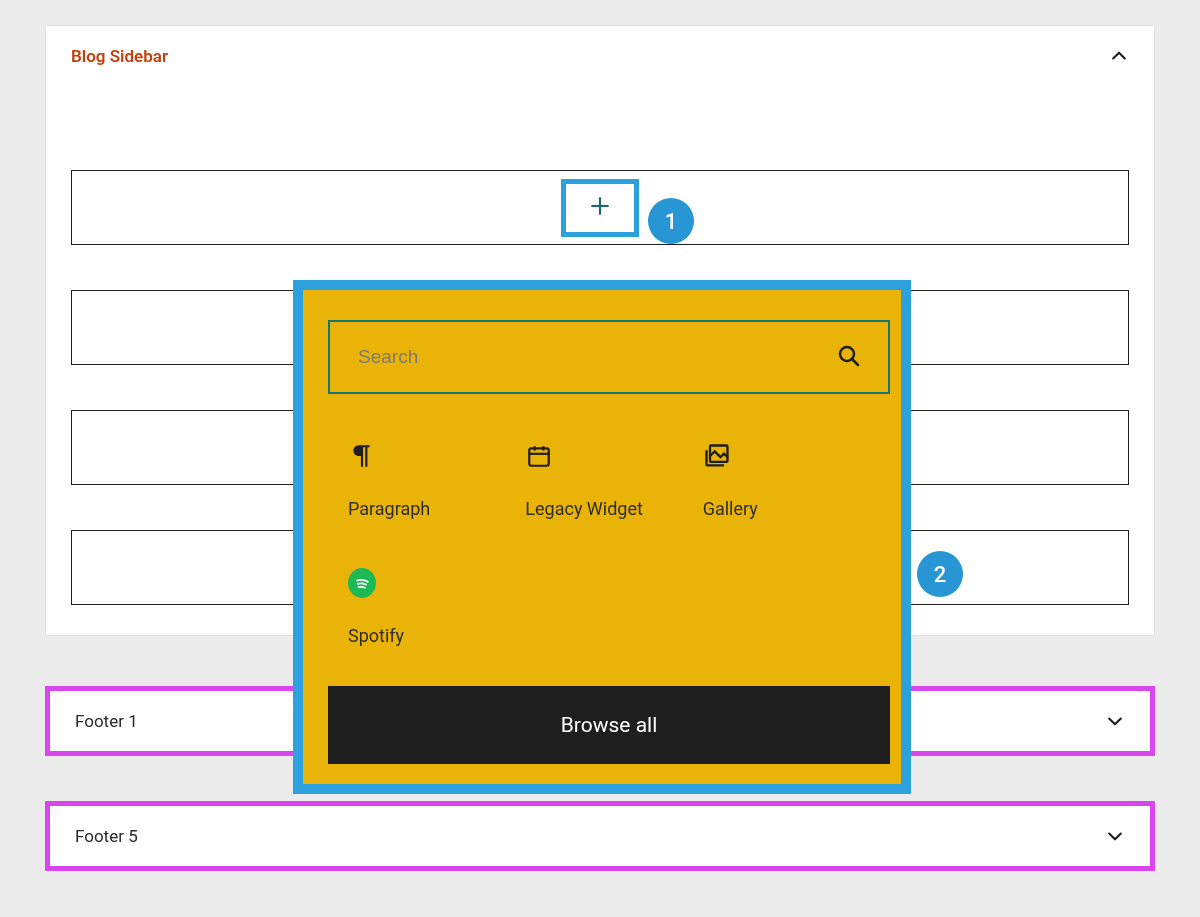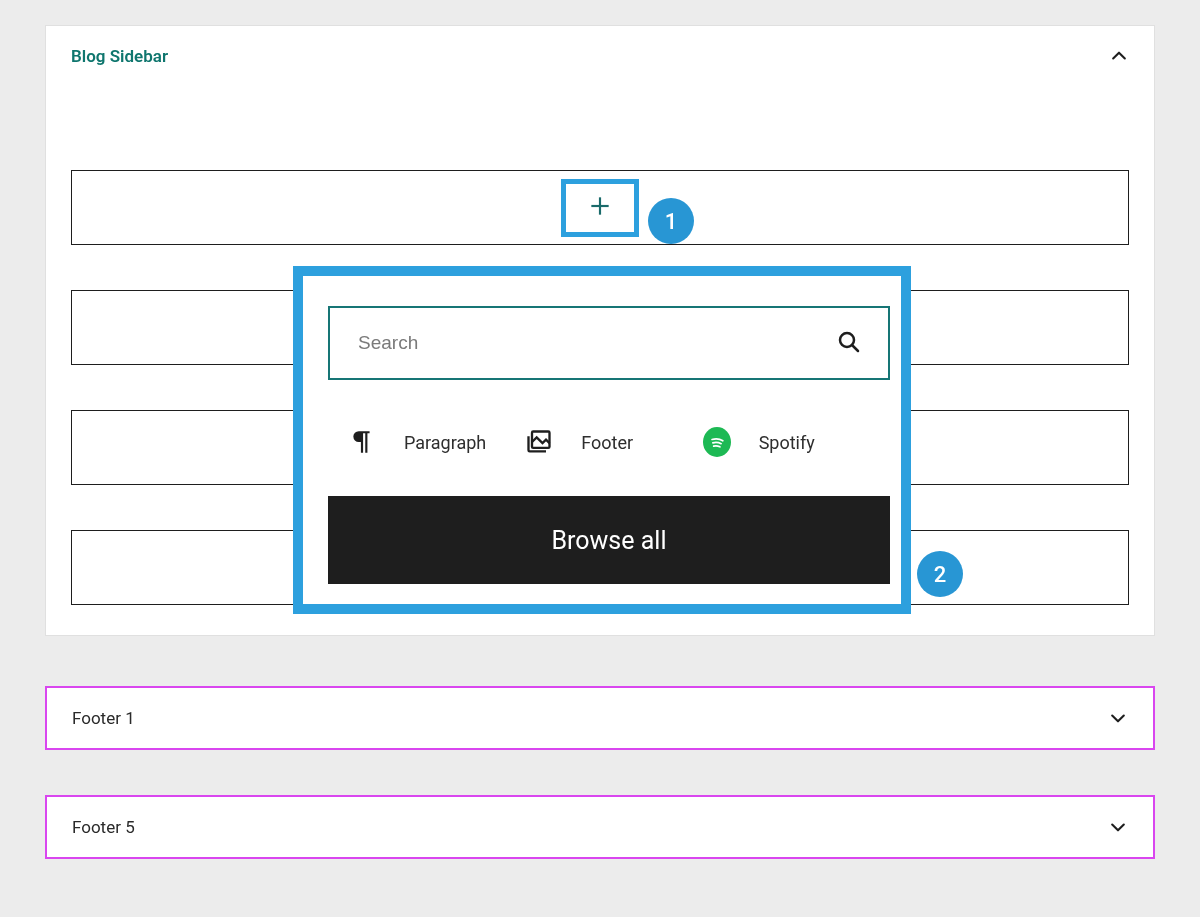--- a/index.html
+++ b/index.html
@@ -24,21 +24,21 @@
     .widget-area-header {
       display: flex;
       justify-content: space-between;
       align-items: center;
       padding: 0px 0 24px 0;
       cursor: pointer;
     }
     .widget-area-title {
       font-size: 17px;
       font-weight: 600;
-      color: #0f766e;
+      color: #c2410c;
     }
     .chevron-up-icon, .chevron-down-icon {
       width: 20px;
       height: 20px;
       display: flex;
       align-items: center;
       justify-content: center;
     }
     .widget-placeholder-row {
       border: 1px solid #1e1e1e;
@@ -87,24 +87,24 @@
     .callout-1 {
       top: 198px;
       left: 648px;
     }
     .callout-2 {
       top: 551px;
       left: 917px;
     }
     .block-inserter {
       position: absolute;
-      top: 266px;
+      top: 280px;
       left: 293px;
       width: 618px;
-      background: #ffffff;
+      background: #eab308;
       border: 10px solid #2da0de;
       z-index: 10;
       padding: 30px 11px 20px 25px;
     }
     .inserter-search {
       border: 2px solid #167575;
       height: 74px;
       display: flex;
       align-items: center;
       padding: 0 28px;
@@ -127,48 +127,49 @@
     }
     .block-grid {
       display: grid;
       grid-template-columns: repeat(3, 1fr);
       gap: 50px 10px;
       padding: 0 20px;
       margin-bottom: 40px;
     }
     .block-item {
       display: flex;
-      align-items: center;
+      flex-direction: column;
+      align-items: flex-start;
       cursor: pointer;
       gap: 28px;
     }
     .block-icon {
       width: 28px;
       height: 28px;
       display: flex;
       align-items: center;
       justify-content: center;
     }
     .block-label {
       font-size: 18px;
       color: #2e2e2e;
     }
     .browse-all-button {
       background: #1e1e1e;
       color: #fff;
-      height: 88px;
-      display: flex;
-      align-items: center;
-      justify-content: center;
-      font-size: 25px;
+      height: 78px;
+      display: flex;
+      align-items: center;
+      justify-content: center;
+      font-size: 21px;
       cursor: pointer;
     }
     .collapsed-area {
       background: #fff;
-      border: 2px solid #d946ef;
+      border: 5px solid #d946ef;
       padding: 20px 25px;
       margin-bottom: 45px;
       display: flex;
       justify-content: space-between;
       align-items: center;
       cursor: pointer;
     }
     .collapsed-title {
       font-size: 17px;
       color: #2a2a2a;
@@ -248,30 +249,41 @@
     <div class="block-item">
       <div class="block-icon">
         <svg viewBox="0 0 24 24" width="26" height="26" fill="#1e1e1e">
             <path d="M9 2a5 5 0 0 0 0 10h2v10h2V4h2v18h2V4h2V2H9z"></path>
           </svg>
       </div>
       <span class="block-label">Paragraph</span>
     </div>
 
 
+    <div class="block-item">
+      <div class="block-icon">
+        <svg viewBox="0 0 24 24" width="26" height="26" fill="none" stroke="#1e1e1e" stroke-width="2">
+            <rect x="3" y="5" width="18" height="16" rx="2"></rect>
+            <line x1="3" y1="10" x2="21" y2="10"></line>
+            <line x1="8" y1="3" x2="8" y2="7"></line>
+            <line x1="16" y1="3" x2="16" y2="7"></line>
+          </svg>
+      </div>
+      <span class="block-label">Legacy Widget</span>
+    </div>
 
     <div class="block-item">
       <div class="block-icon">
         <svg viewBox="0 0 24 24" width="28" height="28" fill="none" stroke="#1e1e1e" stroke-width="2">
             <rect x="6" y="3" width="15" height="14" rx="1"></rect>
             <path d="M6 12l4-4 5 5 3-3 3 3"></path>
             <path d="M3 7v12a1 1 0 0 0 1 1h14"></path>
           </svg>
       </div>
-      <span class="block-label">Footer</span>
+      <span class="block-label">Gallery</span>
     </div>
 
     <div class="block-item">
       <div class="block-icon">
         <div class="spotify-circle">
           <svg viewBox="0 0 24 24" width="20" height="20" fill="none" stroke="#fff" stroke-width="2" stroke-linecap="round">
               <path d="M6 9c5-1.5 9-1 13 1.5"></path>
               <path d="M7 13c4-1 7-0.5 10 1"></path>
               <path d="M8 17c3-0.8 5-0.4 7.5 0.8"></path>
             </svg>

